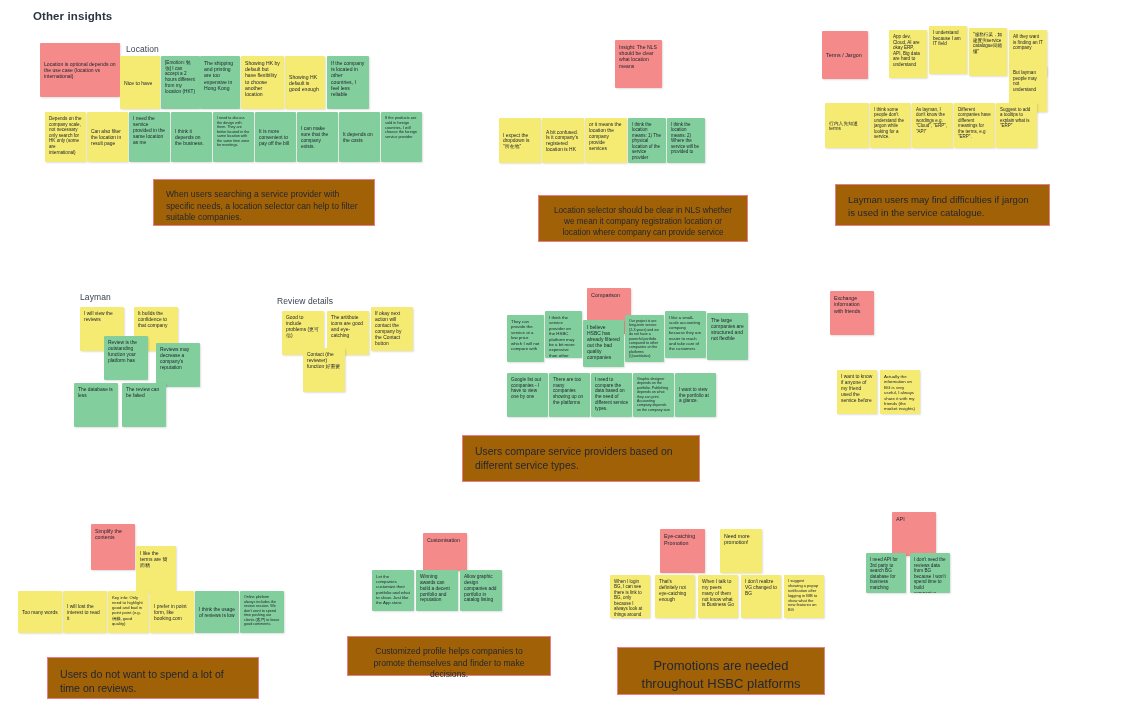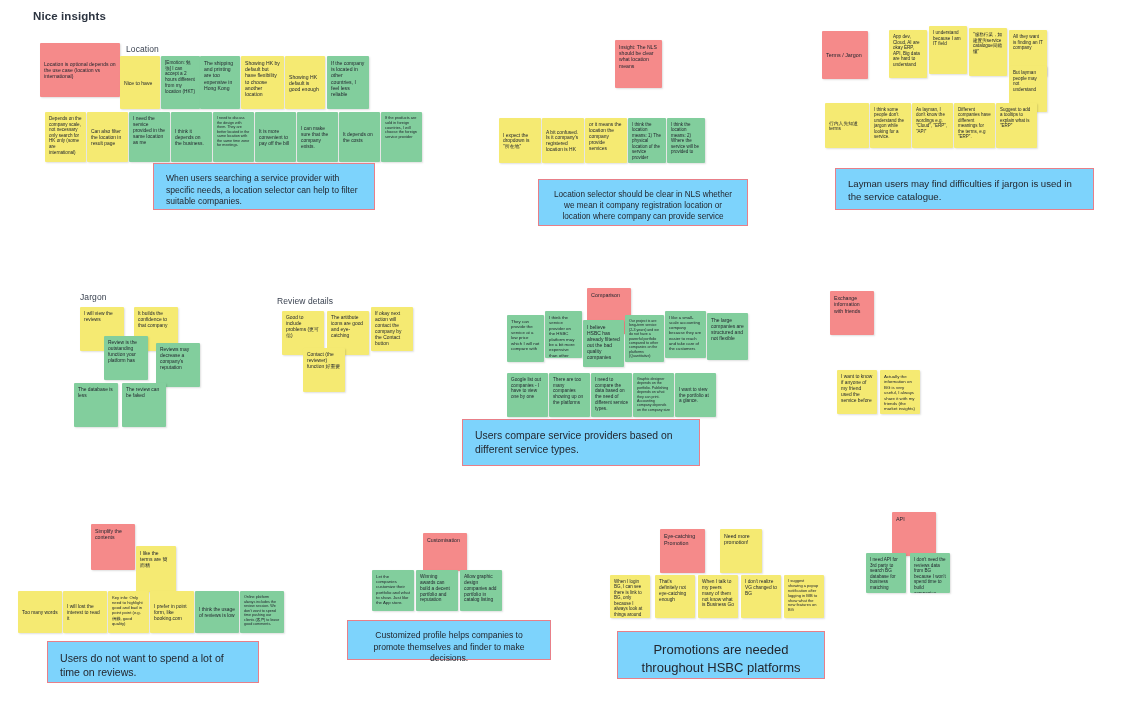--- a/index.html
+++ b/index.html
@@ -57,37 +57,38 @@
     padding: 4px 4px 3px 4px;
   }
   .note.vc .txt {
     position: relative;
     top: 50%;
     transform: translateY(-50%);
   }
   .insight {
     position: absolute;
     box-sizing: border-box;
-    background: #7dd3fc;
+    background: #a16207;
     border: 1px solid #e87f88;
     color: #23272f;
     padding: 9px 12px;
     line-height: 1.35;
+    margin-top: 16px;
   }
   .insight.center { text-align: center; }
 </style>
 </head>
 <body>
 
 <div id="board">
 
-  <div class="page-title">Nice insights</div>
+  <div class="page-title">Other insights</div>
 
   <div class="group-label" style="left:126px; top:44px;">Location</div>
-  <div class="group-label" style="left:80px; top:292px;">Jargon</div>
+  <div class="group-label" style="left:80px; top:292px;">Layman</div>
   <div class="group-label" style="left:277px; top:296px;">Review details</div>
 
   <div class="note pink vc" style="left:40px; top:43px; width:80px; height:54px; font-size:5.1px;">
     <span class="txt">Location is optional depends on the use case (location vs international)</span>
   </div>
 
   <div class="note yellow vc" style="left:120px; top:56px; width:40px; height:53px; font-size:5.1px;">
     <span class="txt">Nice to have</span>
   </div>
   <div class="note green" style="left:161px; top:56px; width:39px; height:53px; font-size:4.7px;">
@@ -191,21 +192,21 @@
   <div class="note yellow" style="left:912px; top:103px; width:41px; height:45px; font-size:4.5px;">
     <span class="txt">As layman, I don't know the wordings e.g. "Cloud", "ERP", "API"</span>
   </div>
   <div class="note yellow" style="left:954px; top:103px; width:41px; height:45px; font-size:4.5px;">
     <span class="txt">Different companies have different meanings for the terms, e.g "ERP".</span>
   </div>
   <div class="note yellow" style="left:996px; top:103px; width:41px; height:45px; font-size:4.5px;">
     <span class="txt">Suggest to add a tooltips to explain what is "ERP"</span>
   </div>
 
-  <div class="insight" style="left:835px; top:168px; width:259px; height:42px; font-size:9.6px;">
+  <div class="insight" style="left:835px; top:168px; width:215px; height:42px; font-size:9.6px;">
     <span>Layman users may find difficulties if jargon is used in the service catalogue.</span>
   </div>
 
   <div class="note yellow" style="left:80px; top:307px; width:44px; height:44px; font-size:4.9px;">
     <span class="txt">I will view the reviews</span>
   </div>
   <div class="note yellow" style="left:134px; top:307px; width:44px; height:44px; font-size:4.9px;">
     <span class="txt">It builds the confidence to that company</span>
   </div>
   <div class="note green" style="left:104px; top:336px; width:44px; height:44px; font-size:4.9px;">

